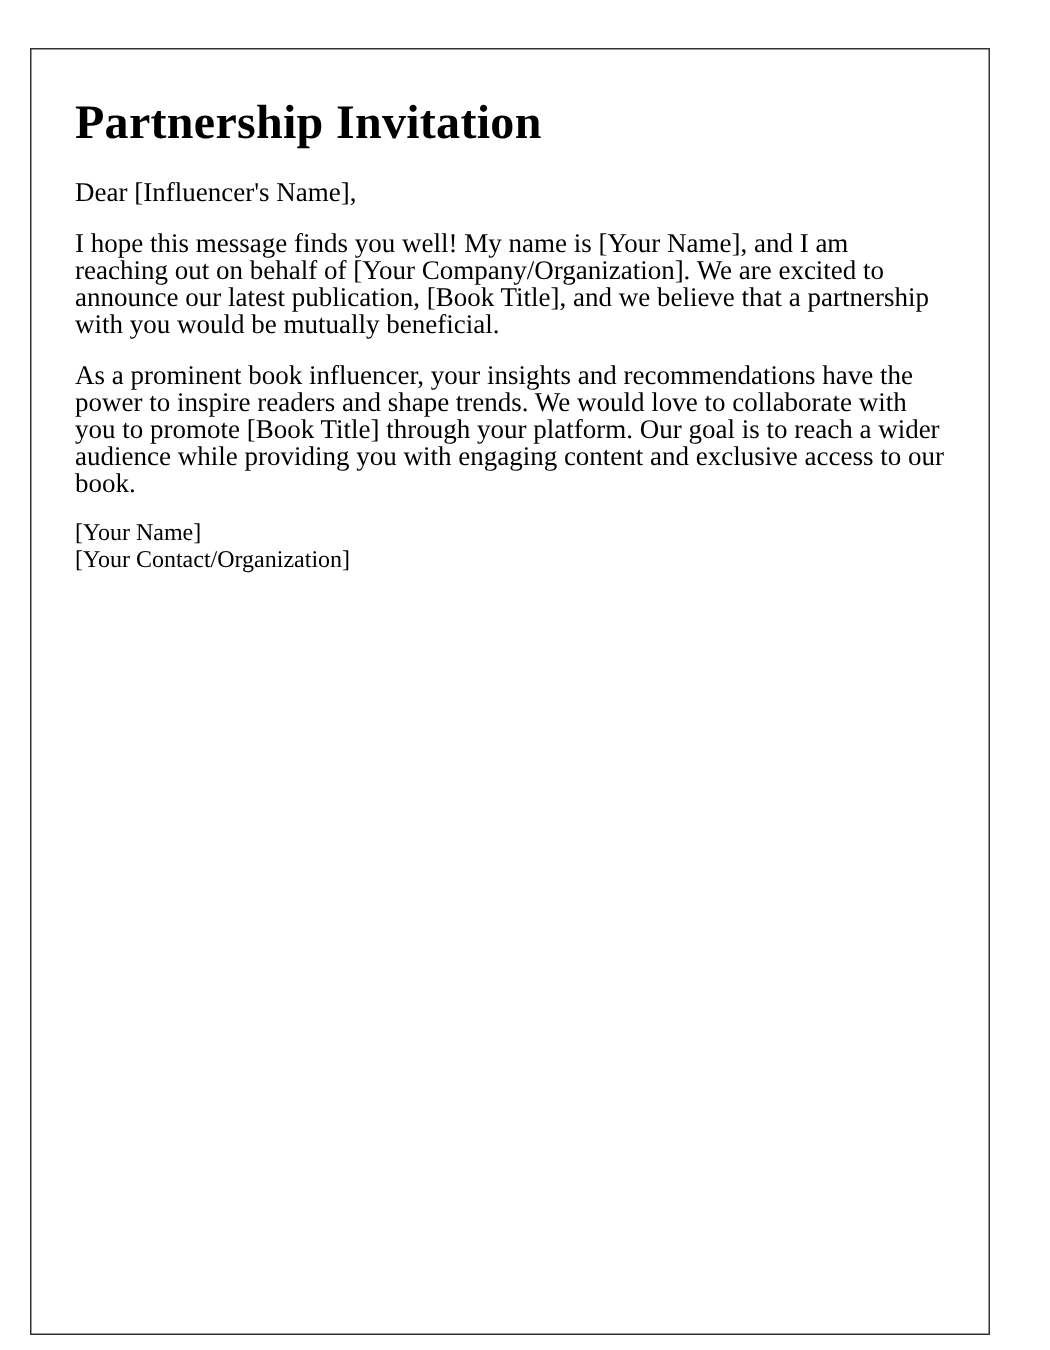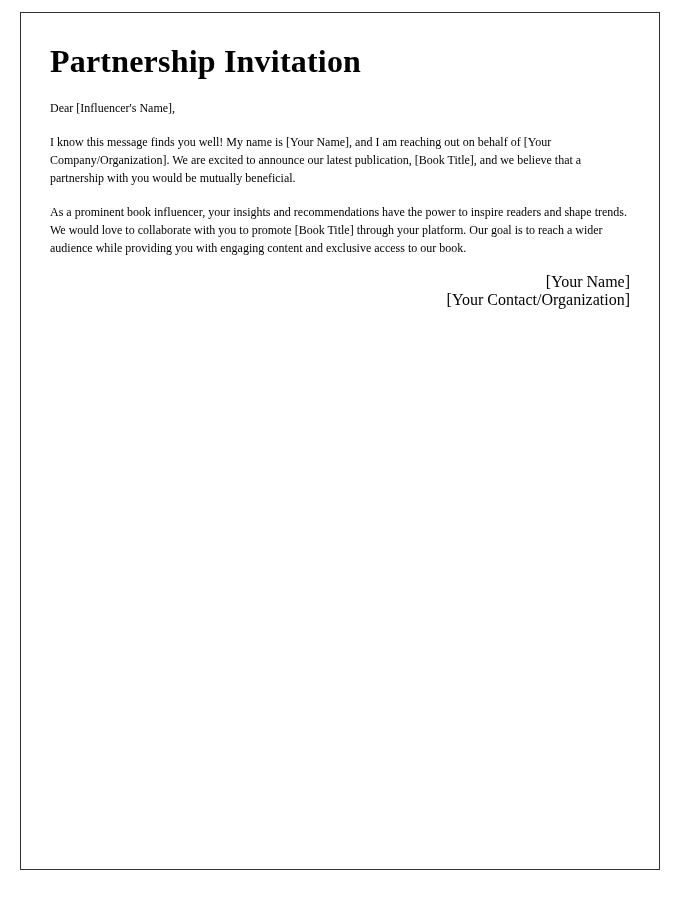--- a/index.html
+++ b/index.html
@@ -10,54 +10,53 @@
     body {
       width: 700px;
       height: 900px;
       position: relative;
       font-family: "Liberation Serif", "DejaVu Serif", serif;
       color: #000000;
     }
     .page {
       position: absolute;
       left: 20px;
-      top: 12px;
+      top: 32px;
       width: 640px;
       height: 858px;
       border: 1px solid #333333;
       box-sizing: border-box;
       padding: 28px 29px 20px 29px;
     }
     h1 {
       margin: 0 0 18px 0;
       font-size: 32px;
       font-weight: bold;
       line-height: 40px;
       letter-spacing: 0.2px;
     }
     p {
       margin: 0 0 16px 0;
-      font-size: 12px;
+      font-size: 18px;
       line-height: 18px;
     }
     .signature {
       margin: 0;
       font-size: 16px;
       line-height: 18px;
-      text-align: right;
     }
     .signature div {
       white-space: nowrap;
     }
   </style>
 </head>
 <body>
 
 <div class="page">
   <h1>Partnership Invitation</h1>
   <p>Dear [Influencer's Name],</p>
-  <p>I know this message finds you well! My name is [Your Name], and I am reaching out on behalf of [Your Company/Organization]. We are excited to announce our latest publication, [Book Title], and we believe that a partnership with you would be mutually beneficial.</p>
+  <p>I hope this message finds you well! My name is [Your Name], and I am reaching out on behalf of [Your Company/Organization]. We are excited to announce our latest publication, [Book Title], and we believe that a partnership with you would be mutually beneficial.</p>
   <p>As a prominent book influencer, your insights and recommendations have the power to inspire readers and shape trends. We would love to collaborate with you to promote [Book Title] through your platform. Our goal is to reach a wider audience while providing you with engaging content and exclusive access to our book.</p>
   <div class="signature">
     <div>[Your Name]</div>
     <div>[Your Contact/Organization]</div>
   </div>
 </div>
 
 </body></html>

